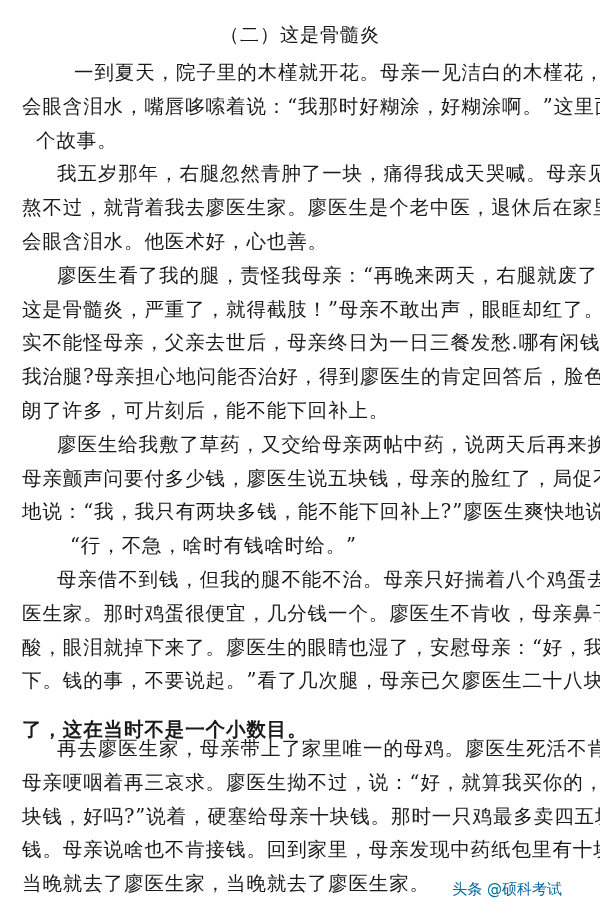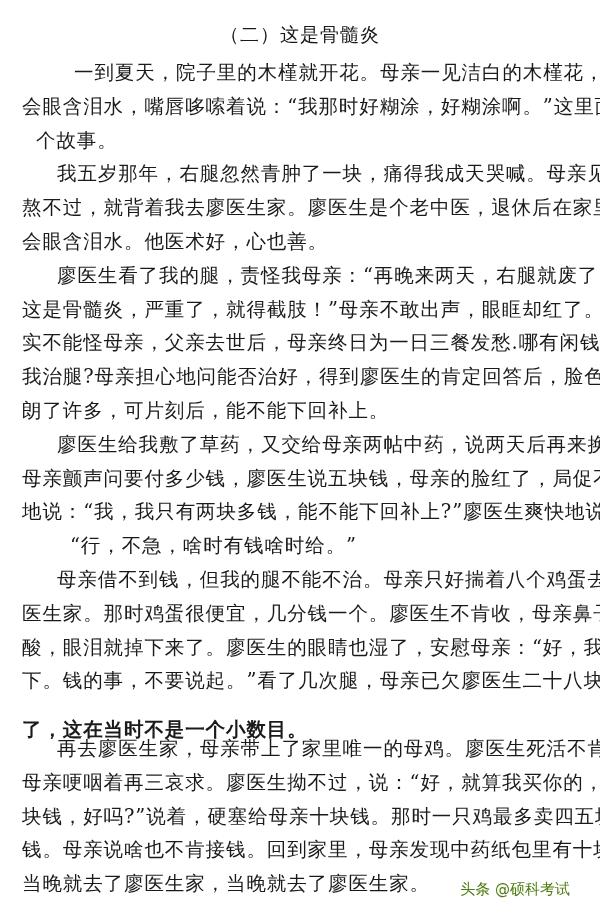--- a/index.html
+++ b/index.html
@@ -4,22 +4,22 @@
   <style>
     html, body { margin: 0; padding: 0; background: #ffffff; }
     body { width: 600px; height: 914px; position: relative; overflow: hidden;
            font-family: "DejaVu Serif", "Liberation Serif", serif; color: #1a1a1a; }
     .title { position: absolute; top: 22px; left: 0; width: 600px; text-align: center;
              font-size: 19px; letter-spacing: 1px; }
     .line { position: absolute; left: 22px; width: 526px; font-size: 19.5px;
             white-space: nowrap; letter-spacing: 0.9px; line-height: 26px;
             text-align: justify; text-align-last: justify; }
     .line.last { text-align-last: left; }
-    .watermark { position: absolute; right: 30px; top: 880px; font-size: 15px;
-                 color: #4d7c0f; font-family: "DejaVu Sans", "Liberation Sans", sans-serif; }
+    .watermark { position: absolute; right: 38px; top: 880px; font-size: 15px;
+                 color: #0369a1; font-family: "DejaVu Sans", "Liberation Sans", sans-serif; }
   </style>
 </head>
 <body>
 
 <div>
   <div class="title">（二）这是骨髓炎</div>
   <div id="body-lines">
       <div class="line" style="top: 60px; left: 74px; width: 474px;">一到夏天，院子里的木槿就开花。母亲一见洁白的木槿花，就</div>
       <div class="line" style="top: 93.8px; left: 22px; width: 526px;">会眼含泪水，嘴唇哆嗦着说：“我那时好糊涂，好糊涂啊。”这里面有</div>
       <div class="line last" style="top: 127.6px; left: 36px; width: 526px;">个故事。</div>

